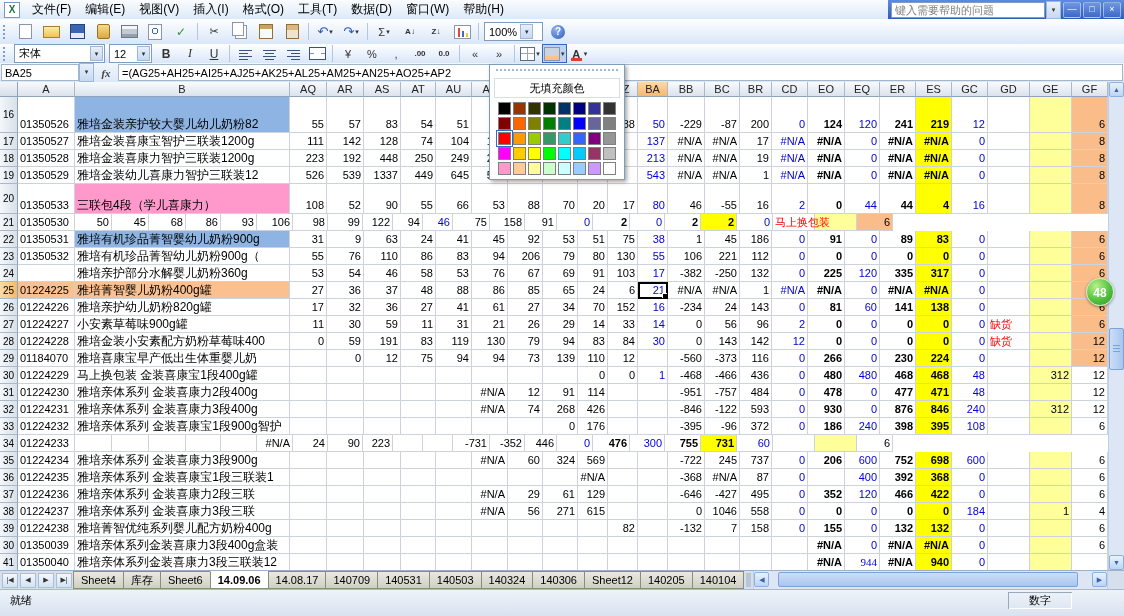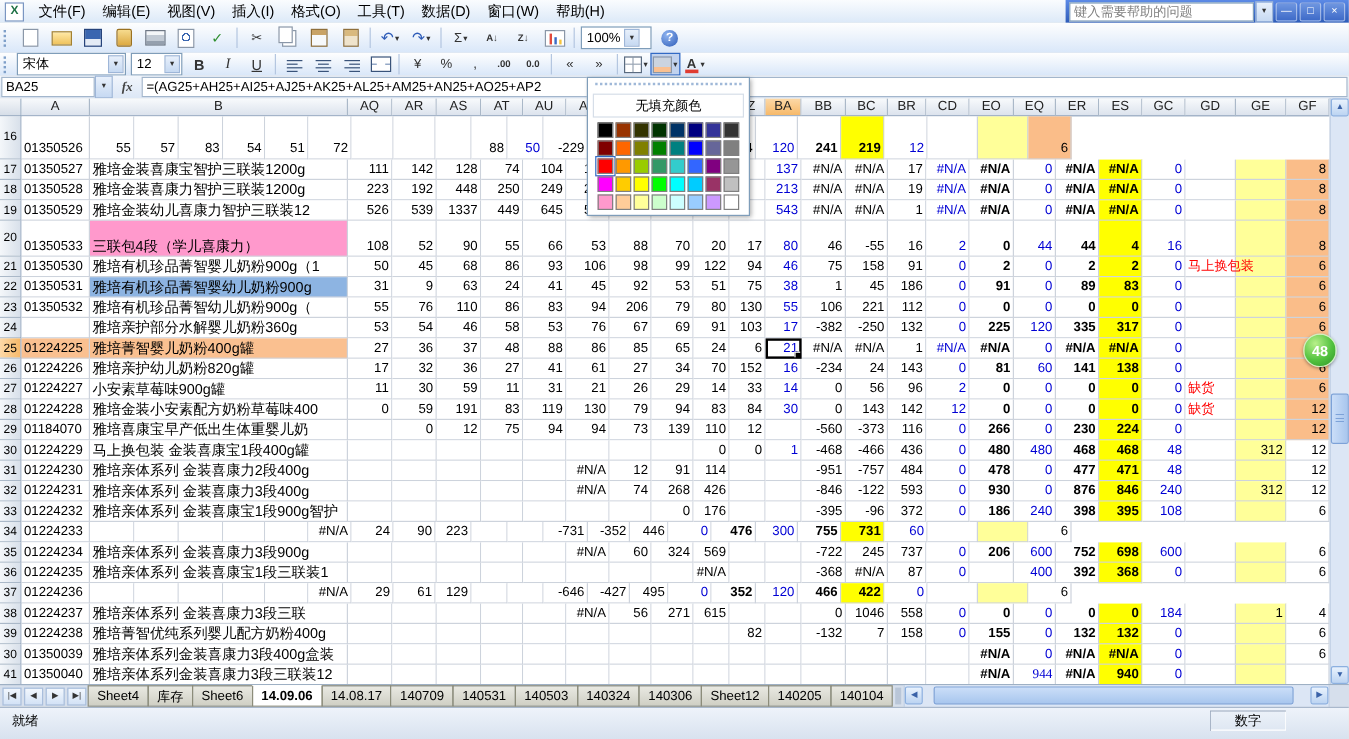--- a/index.html
+++ b/index.html
@@ -367,20 +367,21 @@
       <div class="g-h" style="width: 36px;">ER</div>
       <div class="g-h" style="width: 36px;">ES</div>
       <div class="g-h" style="width: 36px;">GC</div>
       <div class="g-h" style="width: 42px;">GD</div>
       <div class="g-h" style="width: 42px;">GE</div>
       <div class="g-h" style="width: 36px;">GF</div>
     </div>
     <div class="g-row" style="height: 36px;">
       <div class="g-rh">16</div>
       <div class="g-c al" style="width: 57px;">01350526</div>
+      <div class="g-c txt al bg-hlblue" style="width: 215px;">雅培金装亲护较大婴儿幼儿奶粉82</div>
       <div class="g-c" style="width: 37px;">55</div>
       <div class="g-c" style="width: 37px;">57</div>
       <div class="g-c" style="width: 37px;">83</div>
       <div class="g-c" style="width: 35px;">54</div>
       <div class="g-c" style="width: 36px;">51</div>
       <div class="g-c" style="width: 36px;">72</div>
       <div class="g-c" style="width: 35px;"></div>
       <div class="g-c" style="width: 35px;"></div>
       <div class="g-c" style="width: 30px;"></div>
       <div class="g-c" style="width: 30px;">88</div>
@@ -506,21 +507,20 @@
       <div class="g-c c-bold" style="width: 36px;">44</div>
       <div class="g-c c-bold bg-yellow" style="width: 36px;">4</div>
       <div class="g-c c-blue" style="width: 36px;">16</div>
       <div class="g-c" style="width: 42px;"></div>
       <div class="g-c bg-paleyellow" style="width: 42px;"></div>
       <div class="g-c bg-orange" style="width: 36px;">8</div>
     </div>
     <div class="g-row" style="height: 17px;">
       <div class="g-rh">21</div>
       <div class="g-c al" style="width: 57px;">01350530</div>
-      <div class="g-c txt al" style="width: 215px;">雅培有机珍品菁智婴儿奶粉900g（1</div>
       <div class="g-c" style="width: 37px;">50</div>
       <div class="g-c" style="width: 37px;">45</div>
       <div class="g-c" style="width: 37px;">68</div>
       <div class="g-c" style="width: 35px;">86</div>
       <div class="g-c" style="width: 36px;">93</div>
       <div class="g-c" style="width: 36px;">106</div>
       <div class="g-c" style="width: 35px;">98</div>
       <div class="g-c" style="width: 35px;">99</div>
       <div class="g-c" style="width: 30px;">122</div>
       <div class="g-c" style="width: 30px;">94</div>
@@ -953,20 +953,21 @@
       <div class="g-c c-bold" style="width: 36px;">392</div>
       <div class="g-c c-bold bg-yellow" style="width: 36px;">368</div>
       <div class="g-c c-blue" style="width: 36px;">0</div>
       <div class="g-c" style="width: 42px;"></div>
       <div class="g-c bg-paleyellow" style="width: 42px;"></div>
       <div class="g-c" style="width: 36px;">6</div>
     </div>
     <div class="g-row" style="height: 17px;">
       <div class="g-rh">37</div>
       <div class="g-c al" style="width: 57px;">01224236</div>
+      <div class="g-c txt al" style="width: 215px;">雅培亲体系列 金装喜康力2段三联</div>
       <div class="g-c" style="width: 37px;"></div>
       <div class="g-c" style="width: 37px;"></div>
       <div class="g-c" style="width: 37px;"></div>
       <div class="g-c" style="width: 35px;"></div>
       <div class="g-c" style="width: 36px;"></div>
       <div class="g-c" style="width: 36px;">#N/A</div>
       <div class="g-c" style="width: 35px;">29</div>
       <div class="g-c" style="width: 35px;">61</div>
       <div class="g-c" style="width: 30px;">129</div>
       <div class="g-c" style="width: 30px;"></div>

